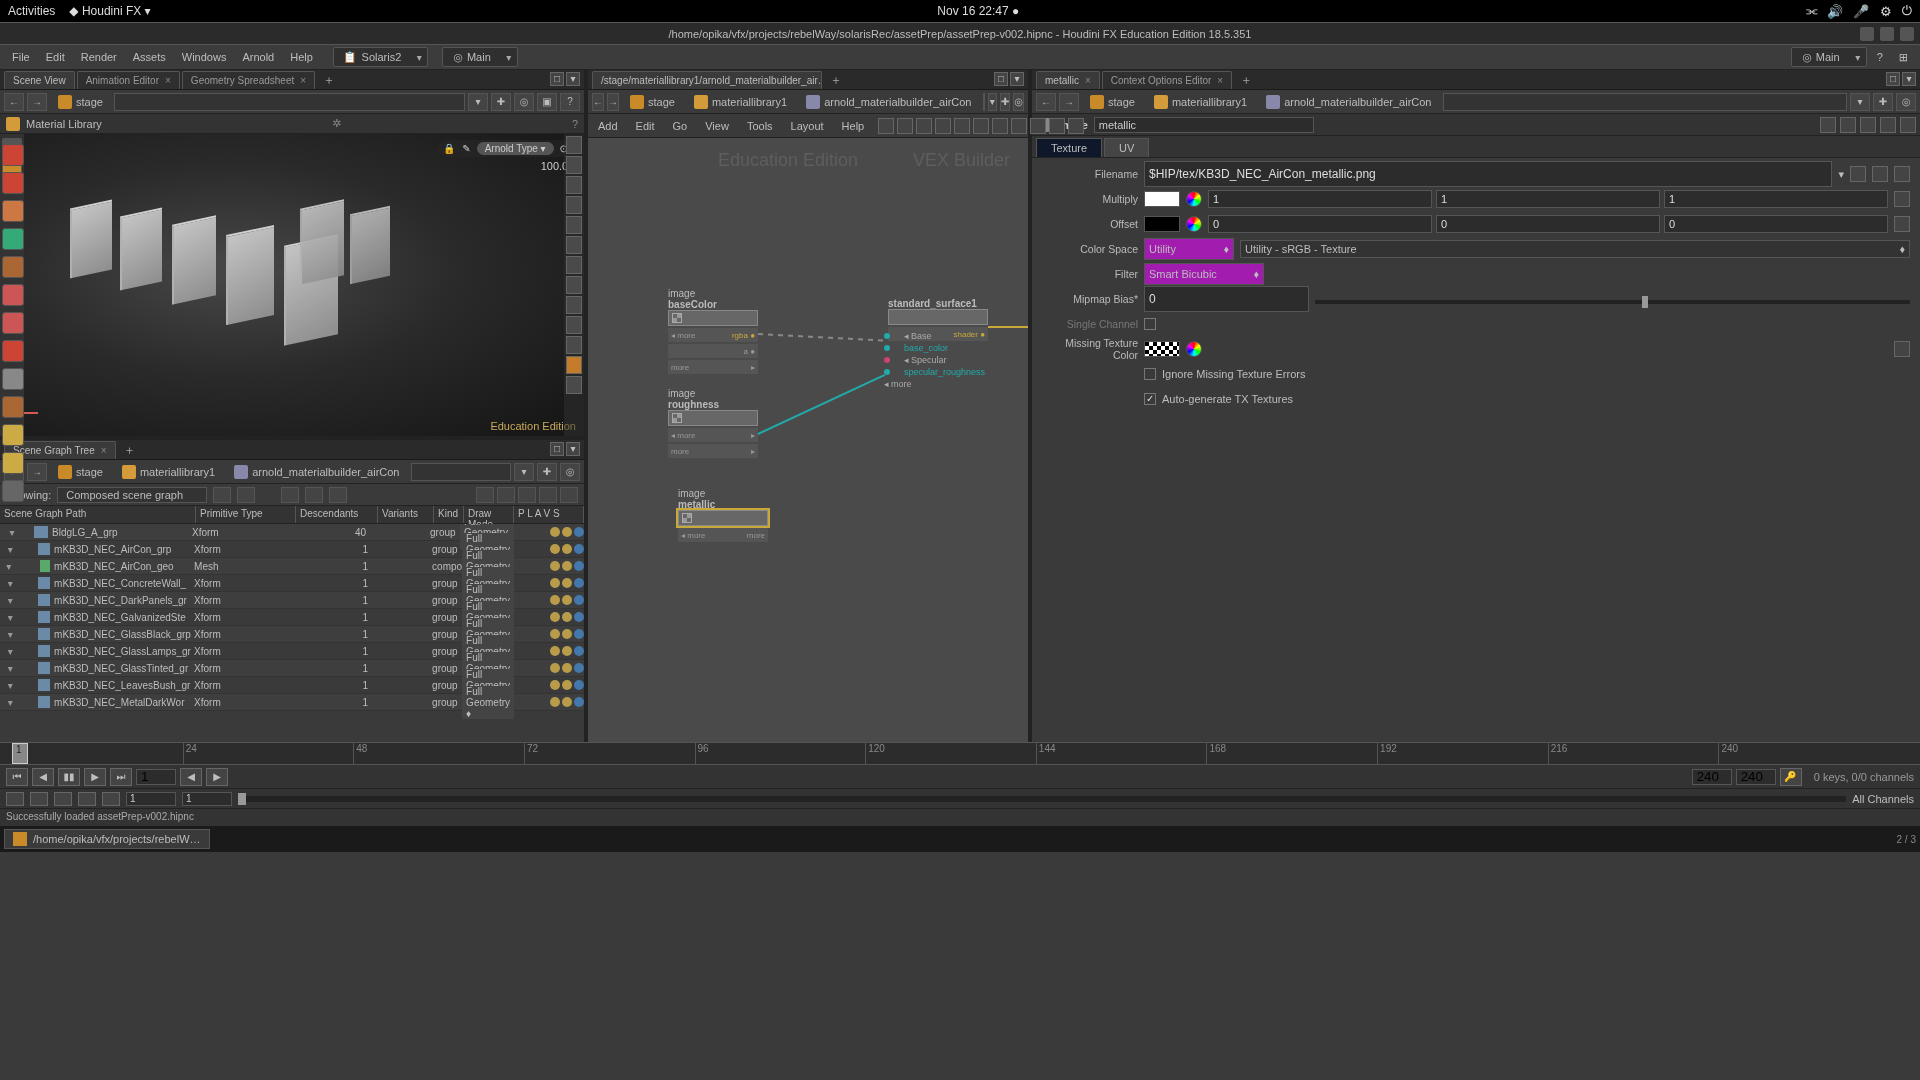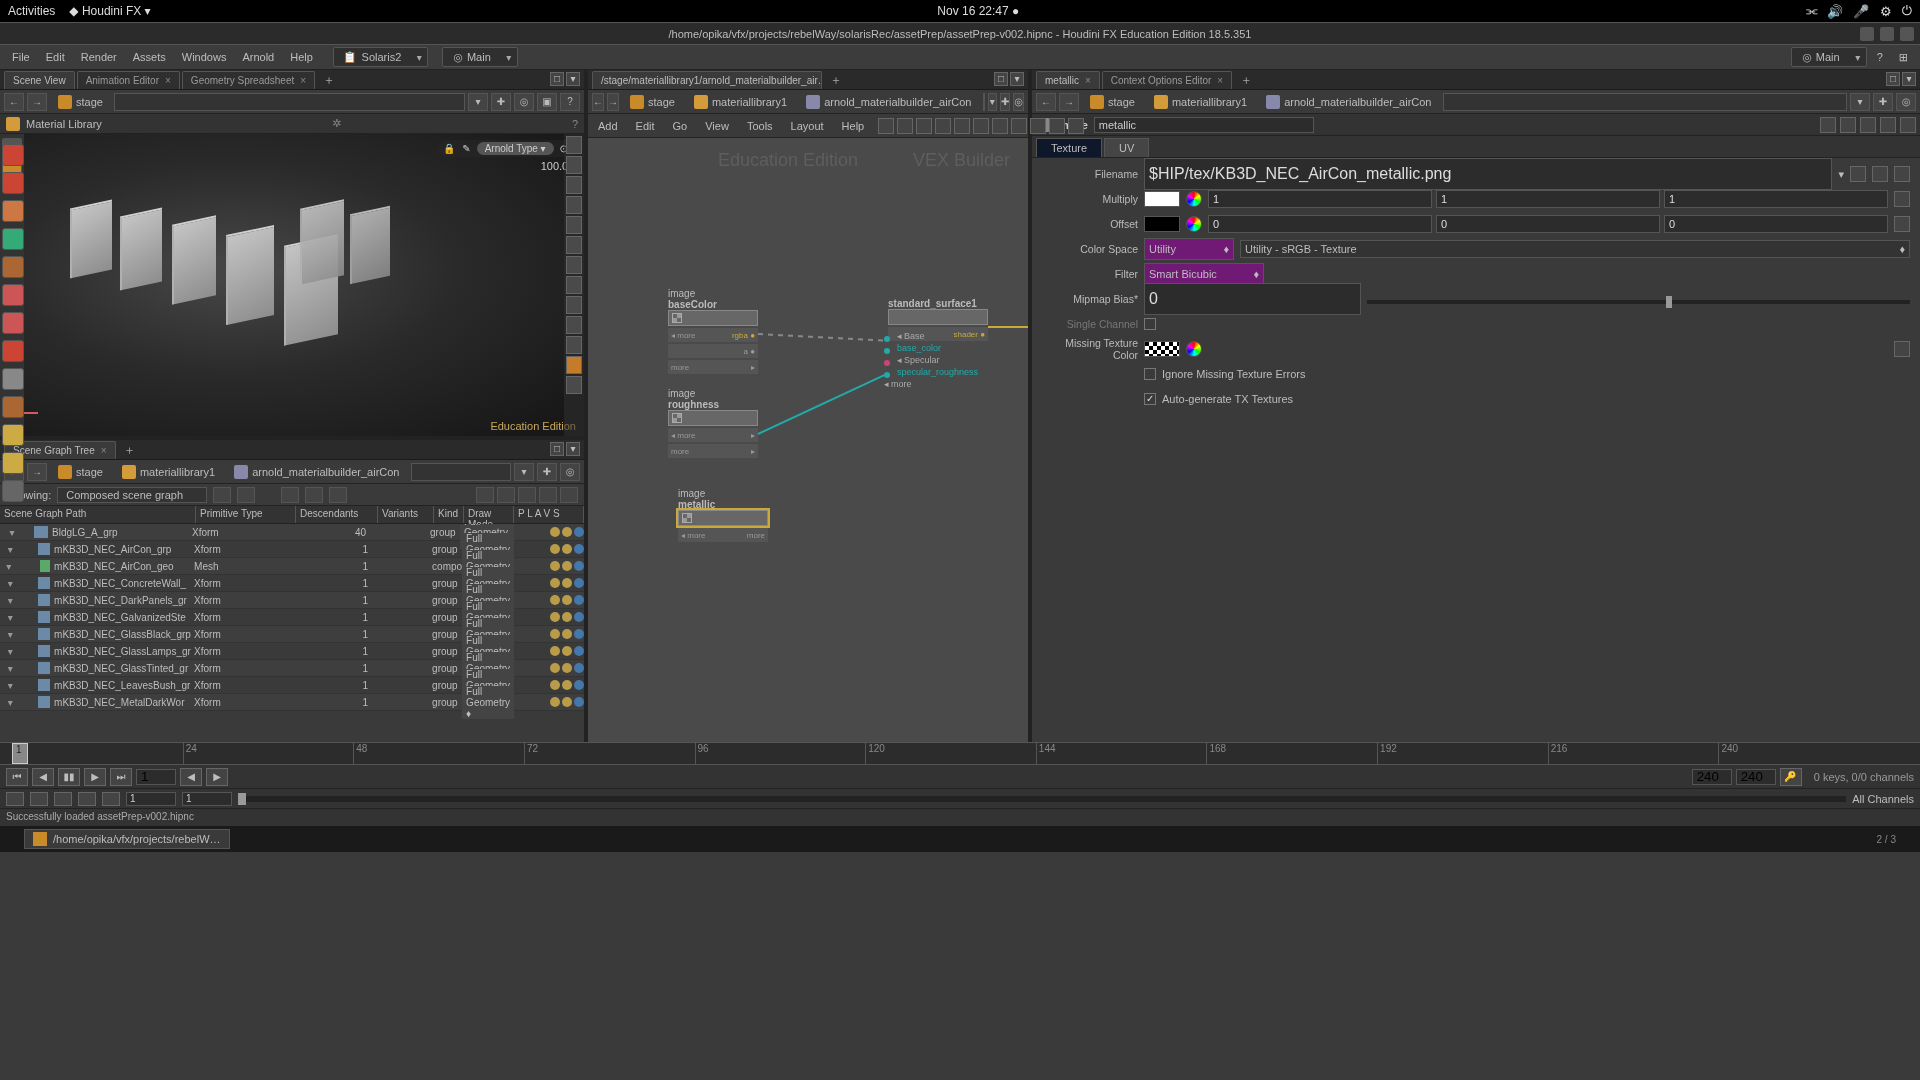--- a/index.html
+++ b/index.html
@@ -107,43 +107,43 @@
 .gnode{position:absolute;width:90px}
 .gnode .ttl{font-size:10px;color:#bbb;line-height:11px}
 .gnode .bar{height:16px;background:#676767;border:1px solid #888;display:flex;align-items:center;padding:0 3px;gap:4px}
 .gnode .bar .sw{width:10px;height:10px;background:repeating-conic-gradient(#999 0 25%,#666 0 50%);border:1px solid #aaa}
 .gnode .con{height:14px;background:#555;font-size:8px;color:#999;display:flex;justify-content:space-between;align-items:center;padding:0 3px;margin-top:2px}
 .gnode.sel .bar{outline:2px solid #c9a93a}
 .wire{position:absolute;height:2px;background:#2aa;transform-origin:left center}
 .wire.dash{background:repeating-linear-gradient(90deg,#888 0 5px,transparent 5px 10px)}
 
 .ssin{position:absolute;font-size:9px;color:#aaa;line-height:12px}
-.ssin div{display:flex;align-items:flex-end;gap:7px}
+.ssin div{display:flex;align-items:center;gap:14px}
 .ssin .dot{width:6px;height:6px;border-radius:3px;background:#2aa}
 
 #rightcol{flex:1;display:flex;flex-direction:column;background:#3a3a3a}
 #paramshdr{height:22px;background:#333;display:flex;align-items:center;padding:0 4px;gap:6px;border-bottom:1px solid #222}
 #paramshdr .ic{width:14px;height:14px;background:#888}
 #paramshdr .nodelabel{font-weight:bold;color:#ccc}
 #paramshdr input{flex:0 0 220px;background:#2c2c2c;border:1px solid #555;color:#ccc;padding:1px 4px;font-size:11px}
 #paramshdr .right{margin-left:auto;display:flex;gap:4px}
 #paramshdr .right span{width:16px;height:16px;background:#444;border:1px solid #666}
 #ptabs{height:22px;background:#333;display:flex;align-items:flex-end;padding-left:4px;gap:2px;border-bottom:1px solid #222}
 #ptabs .ptab{padding:3px 14px;background:#454545;border:1px solid #555;border-bottom:none;font-size:11px}
 #ptabs .ptab.on{background:#0f172a}
 #params{flex:1;padding:6px 10px}
 .prow{display:flex;align-items:center;gap:6px;margin-bottom:5px;height:20px}
 .prow .plab{width:96px;text-align:right;font-size:10.5px;color:#bbb}
-.prow .pfield{flex:1;background:#2c2c2c;border:1px solid #555;height:32px;padding:1px 4px;color:#ddd;font-size:16px}
+.prow .pfield{flex:1;background:#2c2c2c;border:1px solid #555;height:26px;padding:1px 4px;color:#ddd;font-size:12px}
 .prow .sw{width:36px;height:16px;background:#ccc;border:1px solid #555}
 .prow .swk{width:36px;height:16px;background:repeating-conic-gradient(#fff 0 25%,#000 0 50%) 0 0/8px 8px;border:1px solid #555}
 .prow .cpick{width:16px;height:16px;border-radius:8px;background:conic-gradient(red,yellow,lime,cyan,blue,magenta,red);border:1px solid #555}
 .prow .triple{flex:1;display:flex;gap:4px}
 .prow .triple input{flex:1;background:#2c2c2c;border:1px solid #555;height:18px;padding:1px 4px;color:#ddd;font-size:11px}
-.prow .ddl{flex:0 0 90px;background:#701a75;border:1px solid #555;height:22px;padding:1px 4px;display:flex;align-items:center;justify-content:space-between}
+.prow .ddl{flex:0 0 90px;background:#a21caf;border:1px solid #555;height:22px;padding:1px 4px;display:flex;align-items:center;justify-content:space-between}
 .prow .ddl2{flex:1;background:#333;border:1px solid #555;height:18px;padding:1px 4px;display:flex;align-items:center;justify-content:space-between}
 .prow .slider{flex:1;height:4px;background:#222;position:relative;margin-top:6px}
 .prow .slider .handle{position:absolute;top:-4px;width:6px;height:12px;background:#999;left:55%}
 .prow .chk{width:12px;height:12px;border:1px solid #777;display:inline-block}
 .prow .chk.on::after{content:"✓";color:#ddd;font-size:10px;position:relative;top:-2px;left:1px}
 .ricon{width:16px;height:16px;background:#444;border:1px solid #666}
 
 #timeline{height:22px;background:#2c2c2c;display:flex;align-items:center;padding:0 6px;font-size:10px;border-top:1px solid #555}
 #timeline .ticks{flex:1;position:relative;height:100%;background:#2c2c2c;margin:0 6px}
 #timeline .ticks .t{position:absolute;top:0;height:100%;border-left:1px solid #555;padding-left:2px;color:#888}
@@ -152,21 +152,21 @@
 #playbar .pbtn{width:22px;height:18px;background:#444;border:1px solid #666;display:flex;align-items:center;justify-content:center;font-size:10px}
 #playbar .fnum{width:40px;background:#2c2c2c;border:1px solid #555;height:16px;padding:0 4px}
 #playbar .fill{flex:1}
 #playbar .rlab{color:#999;margin-left:8px}
 #rangebar{height:20px;background:#333;display:flex;align-items:center;padding:0 6px;gap:6px;border-top:1px solid #222}
 #rangebar .btn{width:18px;height:14px;background:#444;border:1px solid #666}
 #rangebar input{width:50px;background:#2c2c2c;border:1px solid #555;height:14px;color:#ccc;padding:0 3px;font-size:10px}
 #rangebar .track{flex:1;height:6px;background:#222;position:relative}
 #rangebar .track .mark{position:absolute;top:-3px;width:8px;height:12px;background:#999;left:0}
 #statusbar{height:18px;background:#333;color:#aaa;font-size:10px;padding:2px 6px;border-top:1px solid #222}
-#taskbar{height:26px;background:#1a1a1a;display:flex;align-items:center;padding:0 24px;gap:6px}
+#taskbar{height:26px;background:#1a1a1a;display:flex;align-items:center;padding:0 4px;gap:6px}
 #taskbar .task{background:#3a3a3a;border:1px solid #555;padding:2px 8px;display:flex;align-items:center;gap:6px;font-size:11px}
 #taskbar .task .ti{width:14px;height:14px;background:#c98a2a}
 #taskbar .right{margin-left:auto;color:#888;font-size:10px}
 
 #dock{position:absolute;left:0;top:140px;width:26px;display:flex;flex-direction:column;gap:6px;padding:4px 2px;z-index:20}
 #dock span{height:22px;border:1px solid #555;border-radius:3px}
 </style>
 </head>
 <body>
 

